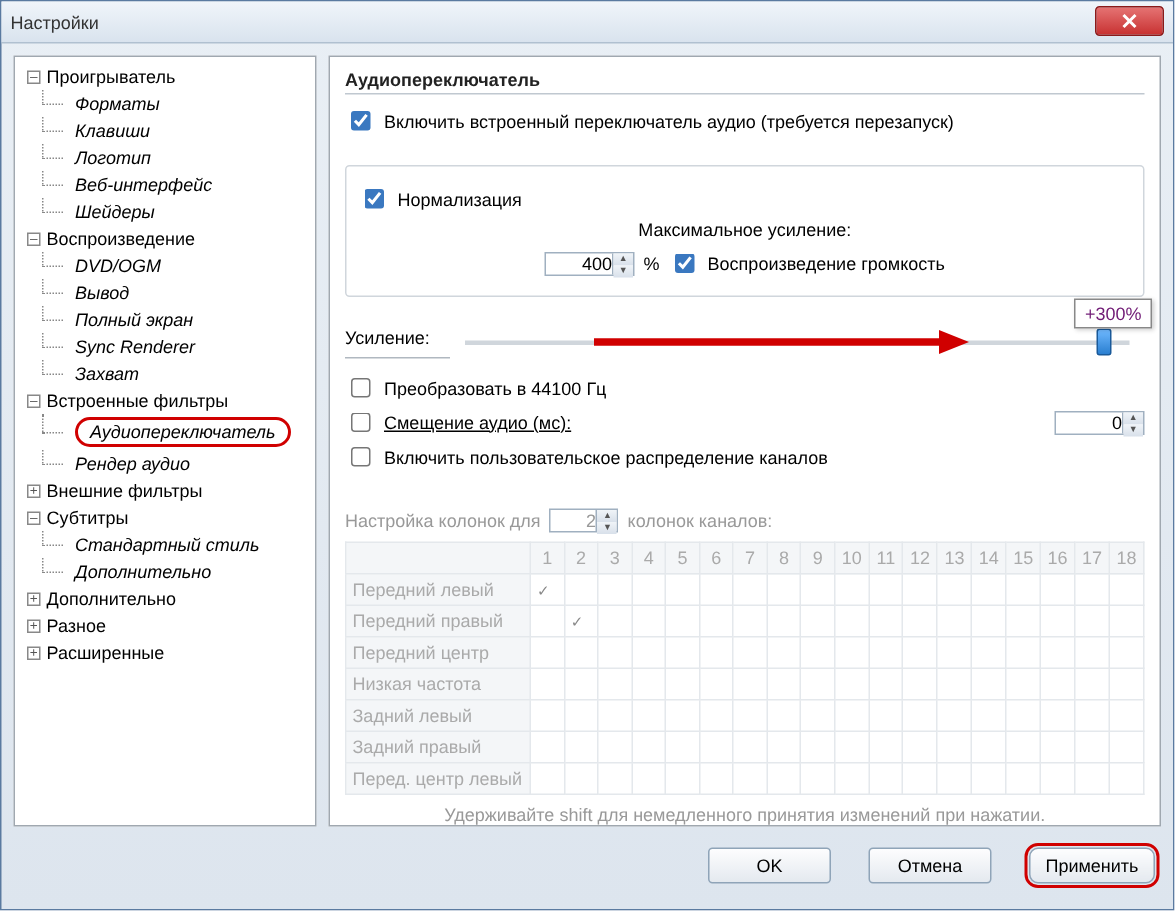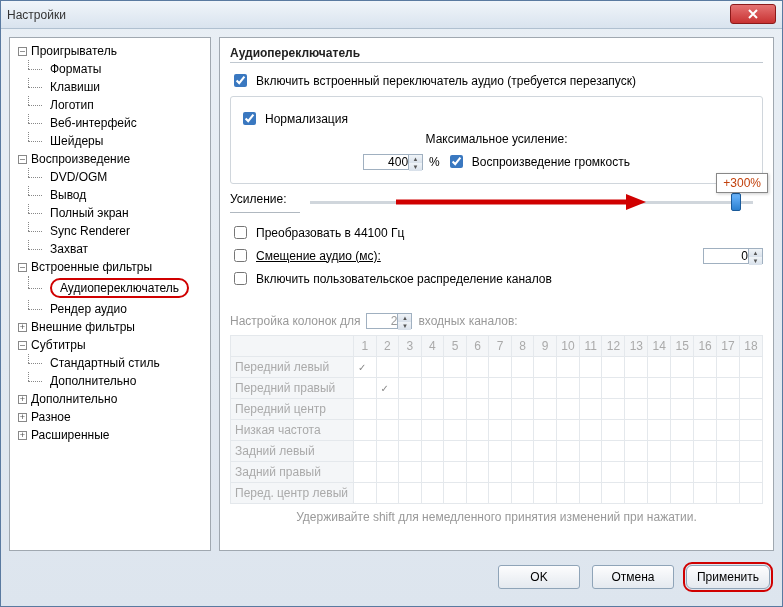--- a/index.html
+++ b/index.html
@@ -6,47 +6,47 @@
   body { margin: 0; background: #e8ecf0; }
   .window { width: 783px; height: 607px; background: linear-gradient(to bottom, #e9eff5 0%, #dde5ee 100%); border: 1px solid #5a7aa0; position: relative; }
   .titlebar { height: 28px; background: linear-gradient(to bottom, #f0f5fa, #d9e3ee); border-bottom: 1px solid #b0c0d0; display: flex; align-items: center; padding: 0 6px; color: #333; }
   .titlebar .spacer { flex: 1; }
   .close-btn { width: 46px; height: 20px; background: linear-gradient(to bottom, #e57373, #c83232); border: 1px solid #8b1a1a; border-radius: 3px; color: #fff; display: flex; align-items: center; justify-content: center; font-weight: bold; margin-top: -2px; cursor: pointer; }
   .close-btn svg { width:10px; height:10px; }
   .body { display: flex; padding: 8px; gap: 8px; height: 530px; }
   .tree { width: 202px; background: #fff; border: 1px solid #a0a8b0; overflow: auto; padding: 4px 0; }
   .tree-item { padding: 2px 0 2px 8px; white-space: nowrap; color: #000; cursor: default; }
   .tree-item.level1 { padding-left: 8px; }
-  .tree-item.level2 { padding-left: 40px; position: relative; }
+  .tree-item.level2 { padding-left: 40px; position: relative; font-style: italic; }
   .tree-item.level2::before { content:""; position:absolute; left:18px; top:0; bottom:50%; width:1px; border-left:1px dotted #888; }
   .tree-item.level2::after { content:""; position:absolute; left:18px; top:50%; width:14px; border-top:1px dotted #888; }
   .tree .toggle { display:inline-block; width:9px; height:9px; border:1px solid #888; background:#fff; text-align:center; line-height:7px; font-size:9px; margin-right:4px; vertical-align:middle; color:#555; }
   .tree-item.selected { position:relative; }
   .tree-item.selected .label-wrap { border:2px solid #d00000; border-radius:10px; padding:1px 8px; display:inline-block; background:transparent; }
   .content { flex:1; background:#fff; border:1px solid #a0a8b0; padding:8px 10px; overflow:hidden; position:relative; }
   .section-title { font-weight:bold; color:#222; padding-bottom:2px; border-bottom:1px solid #c0c8d0; margin-bottom:8px; }
   .row { display:flex; align-items:center; gap:6px; margin:4px 0; }
   .chk { width:13px; height:13px; accent-color:#3a78c0; }
-  .group { border:1px solid #d0d6dc; border-radius:3px; padding:8px; margin:6px 0; }
+  .group { border:1px solid #d0d6dc; border-radius:3px; padding:8px; margin:20px 0; }
   .num { width:60px; height:16px; border:1px solid #a0b0c0; text-align:right; padding-right:14px; position:relative; background:#fff; display:inline-block; }
   .num .spin { position:absolute; right:0; top:0; bottom:0; width:14px; border-left:1px solid #a0b0c0; display:flex; flex-direction:column; }
   .num .spin div { flex:1; background:linear-gradient(#f0f4f8,#d8e0ea); font-size:6px; text-align:center; line-height:8px; color:#555; }
   .gain-row { display:flex; align-items:center; gap:10px; margin:8px 0 10px; }
   .gain-label { color:#000; border-bottom:1px solid #b0b8c0; padding-bottom:6px; width:70px; }
   .slider-track { position:relative; flex:1; height:3px; background:#d0d6dc; margin-right:10px; }
   .slider-thumb { position:absolute; right:12px; top:-8px; width:10px; height:18px; background:linear-gradient(to bottom,#6eb8ff,#2a7fd0); border:1px solid #1a5a9a; border-radius:2px; }
-  .tooltip-box { position:absolute; right:-15px; top:-28px; background:#fff; border:1px solid #888; padding:2px 6px; font-size:12px; color:#c2410c; box-shadow:1px 1px 3px rgba(0,0,0,.2); }
+  .tooltip-box { position:absolute; right:-15px; top:-28px; background:#fff; border:1px solid #888; padding:2px 6px; font-size:12px; color:#701a75; box-shadow:1px 1px 3px rgba(0,0,0,.2); }
   .arrow { position:absolute; left:86px; top:-9px; width:250px; height:20px; }
   .disabled { color:#999; }
   .ch-table { border:1px solid #d0d6dc; margin-top:6px; width:100%; font-size:11px; color:#aaa; border-collapse:collapse; }
   .ch-table th, .ch-table td { border:1px solid #e4e8ec; padding:3px 4px; text-align:left; height:20px; }
   .ch-table th { background:#f4f6f8; font-weight:normal; text-align:center; width:22px; }
   .ch-table th.rowhead, .ch-table td.rowhead { width:120px; text-align:left; background:#f4f6f8; }
   .hint { color:#999; text-align:center; margin-top:6px; font-size:12px; }
-  .buttons { display:flex; justify-content:flex-end; gap:12px; padding:6px 12px 4px; }
+  .buttons { display:flex; justify-content:flex-end; gap:25px; padding:6px 12px 4px; }
   .btn { min-width:82px; height:24px; background:linear-gradient(to bottom,#fdfdfe,#e4e9ef); border:1px solid #8fa4b8; border-radius:3px; cursor:pointer; padding:0 10px; }
   .btn.highlight { outline:2px solid #d00000; outline-offset:1px; border-radius:6px; }
   .tick { color:#888; font-size:10px; }
 </style>
 </head>
 <body>
 
 <div class="window">
   <div class="titlebar">
     <span>Настройки</span>
@@ -150,21 +150,21 @@
 
       <div class="row disabled" style="margin-top:25px;">
         <span>Настройка колонок для</span>
         <div class="num" style="width:46px;">
           <span>2</span>
           <div class="spin">
               <div>▲</div>
               <div>▼</div>
             </div>
         </div>
-        <span>входных каналов:</span>
+        <span>колонок каналов:</span>
       </div>
 
       <table class="ch-table" id="chtable">
           <tbody>
             <tr>
               <th class="rowhead"></th>
               <th>1</th>
               <th>2</th>
               <th>3</th>
               <th>4</th>

